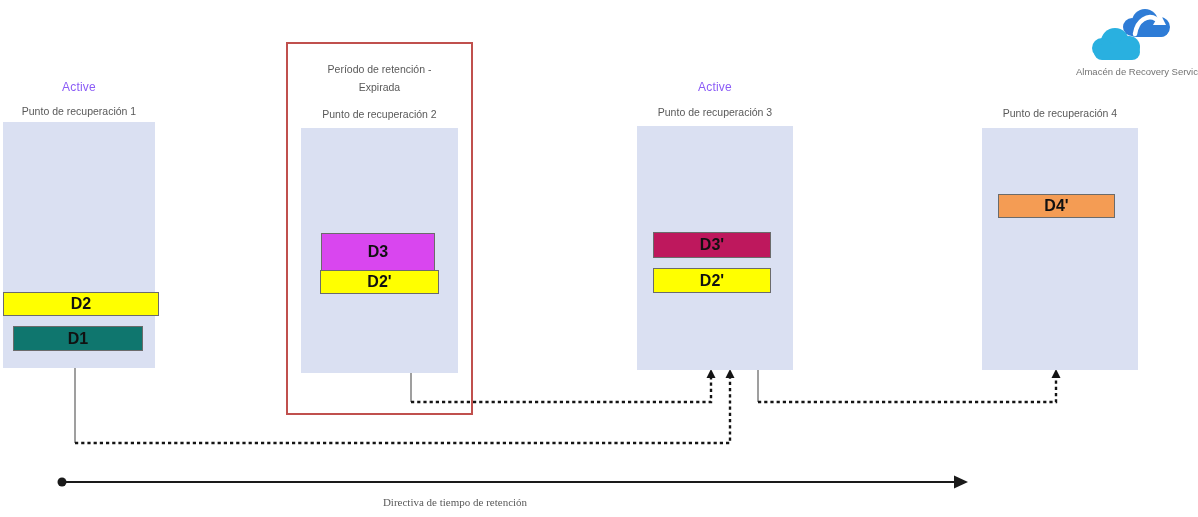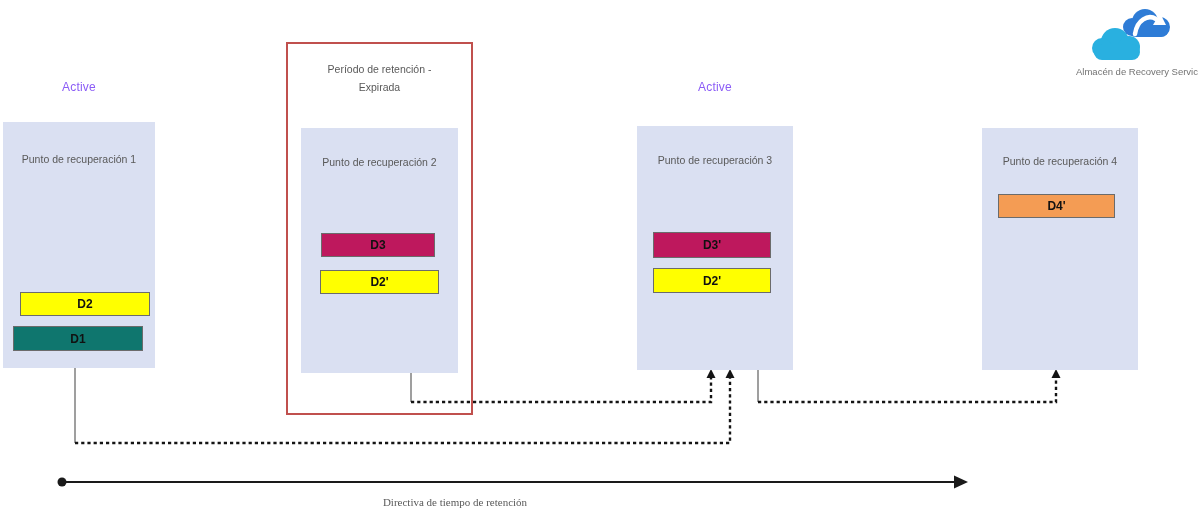--- a/index.html
+++ b/index.html
@@ -5,25 +5,25 @@
   html,body{margin:0;padding:0;background:#fff;}
   .canvas{
     position:relative;width:1198px;height:517px;background:#fff;overflow:hidden;
     font-family:"Liberation Sans","DejaVu Sans",sans-serif;
   }
   .overlay{position:absolute;left:0;top:0;width:1198px;height:517px;z-index:1;}
   .rp-box{position:absolute;z-index:2;}
   .lbl{position:absolute;z-index:3;text-align:center;}
   .status{font-size:12px;font-weight:normal;color:#8b5cf6;letter-spacing:.2px;}
   .retention{font-size:10.5px;color:#595959;}
-  .title{font-size:10.5px;color:#595959;margin-top:48px;}
+  .title{font-size:10.5px;color:#595959;}
   .item{
     position:absolute;z-index:4;border:1.5px solid #6b6b6b;box-sizing:border-box;
     display:flex;align-items:center;justify-content:center;
-    font-size:12px;font-weight:bold;color:#111;
+    font-size:16px;font-weight:bold;color:#111;
   }
   .highlight{position:absolute;z-index:5;border:2.5px solid #c0504d;box-sizing:border-box;background:transparent;}
   .timeline-label{font-size:11px;color:#595959;}
   .vault-label{
     position:absolute;left:1076px;top:66px;width:122px;z-index:3;
     font-size:9.5px;color:#737373;white-space:nowrap;overflow:hidden;text-align:left;
   }
   .vault-icon{position:absolute;left:1082px;top:2px;z-index:3;}
   .stub{stroke:#7f7f7f;stroke-width:1.5;fill:none;}
   .dash{stroke:#141414;stroke-width:2.4;stroke-dasharray:3.2 3;fill:none;}
@@ -66,24 +66,24 @@
 
   <div class="lbl retention" style="left:286px;top:63px;width:187px;">Período de retención -</div>
   <div class="lbl retention" style="left:286px;top:81px;width:187px;">Expirada</div>
   <div class="lbl title" style="left:301px;top:108px;width:157px;">Punto de recuperación 2</div>
 
   <div class="lbl status" style="left:637px;top:80px;width:156px;">Active</div>
   <div class="lbl title" style="left:637px;top:106px;width:156px;">Punto de recuperación 3</div>
 
   <div class="lbl title" style="left:982px;top:107px;width:156px;">Punto de recuperación 4</div>
 
-  <div class="item" style="left: 20px; top: 292px; width: 130px; height: 24px; background-color: rgb(255, 255, 0);">D2</div>
+  <div class="item" style="left: 3px; top: 292px; width: 156px; height: 24px; background-color: rgb(255, 255, 0);">D2</div>
   <div class="item" style="left: 13px; top: 326px; width: 130px; height: 25px; background-color: #0f766e;">D1</div>
 
-  <div class="item" style="left: 321px; top: 233px; width: 114px; height: 24px; background-color: #be185d;">D3</div>
+  <div class="item" style="left: 321px; top: 233px; width: 114px; height: 38px; background-color: #d946ef;">D3</div>
   <div class="item" style="left: 320px; top: 270px; width: 119px; height: 24px; background-color: rgb(255, 255, 0);">D2'</div>
 
   <div class="item" style="left: 653px; top: 232px; width: 118px; height: 26px; background-color: #be185d;">D3'</div>
   <div class="item" style="left: 653px; top: 268px; width: 118px; height: 25px; background-color: rgb(255, 255, 0);">D2'</div>
 
   <div class="item" style="left: 998px; top: 194px; width: 117px; height: 24px; background-color: rgb(244, 156, 84);">D4'</div>
 
   <div class="lbl timeline-label" style="left:280px;top:496px;width:350px;font-family:Liberation Serif, serif;">Directiva de tiempo de retención</div>
 
   <svg class="vault-icon" width="106" height="62" viewBox="0 0 106 62">

